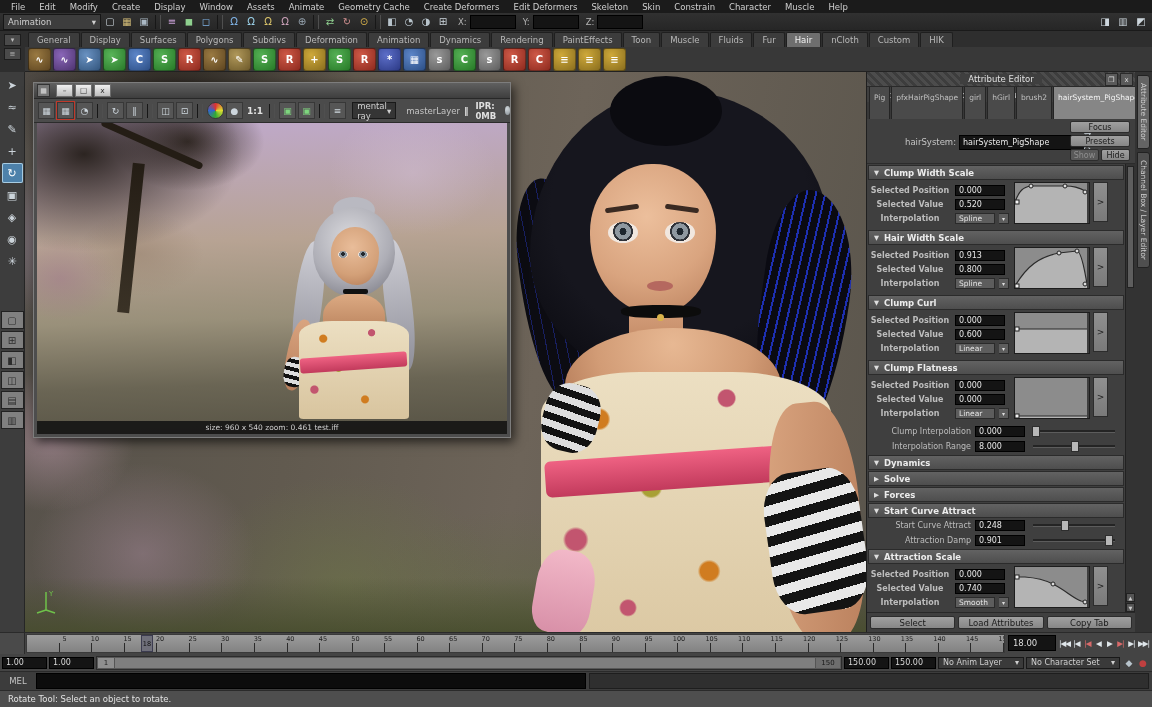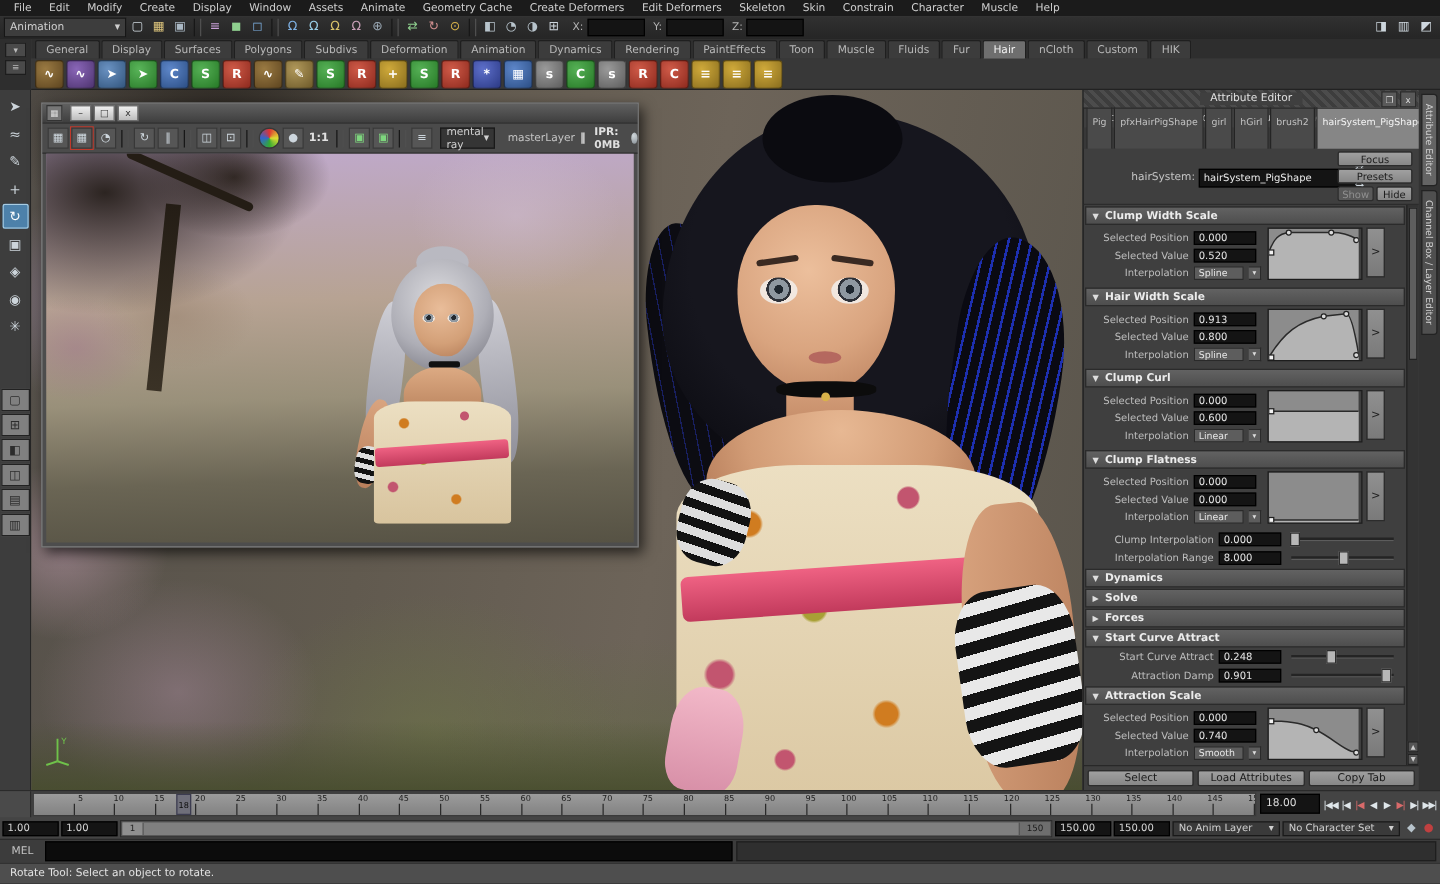--- a/index.html
+++ b/index.html
@@ -198,21 +198,21 @@
   .ae-btn.disabled{background:#595959;color:#8f8f8f;}
   #ae-sections-wrap{flex:1;position:relative;overflow:hidden;}
   #ae-sections{position:absolute;left:0;top:0;right:10px;bottom:0;overflow:hidden;}
   .sec-hdr{height:13px;background:linear-gradient(#626262,#4e4e4e);border:1px solid #2b2b2b;display:flex;
            align-items:center;gap:5px;padding:0 5px;margin:1px 1px 0 1px;}
   .sec-arrow{font-size:6.5px;color:#ddd;}
   .sec-title{font-weight:bold;font-size:8.5px;color:#ececec;white-space:nowrap;}
   .ramp-body{height:47px;display:flex;align-items:flex-start;padding:2px 2px 0 2px;}
   .ramp-left{display:flex;flex-direction:column;gap:2px;padding-top:2px;}
   .ramp-row{display:flex;align-items:center;gap:4px;height:12px;}
-  .ae-label{font-size:8px;color:#bdbdbd;text-align:right;width:82px;white-space:nowrap;}
+  .ae-label{font-size:8px;color:#bdbdbd;text-align:center;width:82px;white-space:nowrap;font-weight:bold;}
   .ae-field{width:50px;height:11px;background:#141414;border:1px solid #000;color:#e6e6e6;font-size:8px;
             display:flex;align-items:center;padding:0 3px;box-sizing:border-box;}
   .ae-dd{width:40px;height:11px;background:#5d5d5d;border:1px solid #2a2a2a;color:#e6e6e6;font-size:7.5px;
          display:flex;align-items:center;padding:0 3px;box-sizing:border-box;}
   .ae-dd-btn{width:10px;height:11px;background:#5d5d5d;border:1px solid #2a2a2a;border-left:none;color:#ddd;
              font-size:6px;display:flex;align-items:center;justify-content:center;box-sizing:border-box;}
   .curve-box{width:74px;height:40px;border:1px solid #1d1d1d;margin-left:5px;position:relative;flex:none;}
   .gt-btn{width:15px;height:40px;margin-left:3px;background:linear-gradient(#909090,#7a7a7a);
           border:1px solid #2c2c2c;color:#222;font-size:9px;display:flex;align-items:center;
           justify-content:center;box-sizing:border-box;}
@@ -497,20 +497,21 @@
         <div class="rv" id="rv-hair"></div>
         <div class="rv" id="rv-chest"></div>
         <div class="rv" id="rv-face"></div>
         <div class="rv rv-eye" style="left:301px;top:128px;"></div>
         <div class="rv rv-eye" style="left:321px;top:128px;"></div>
         <div class="rv" id="rv-choker"></div>
         <div class="rv" id="rv-arm-l"></div>
         <div class="rv" id="rv-cuff-l"></div>
         <div class="rv" id="rv-dress"></div>
         <div class="rv" id="rv-sash"></div>
+        <div id="rv-statusbar">size: 960 x 540   zoom: 0.461   test.iff</div>
       </div>
     </div>
 
     <div id="attreditor">
       <div id="ae-titlebar">
         <span id="ae-title">Attribute Editor</span>
         <span id="ae-corner">
             <div class="ae-corner-btn">❐</div>
             <div class="ae-corner-btn">x</div>
           </span>

